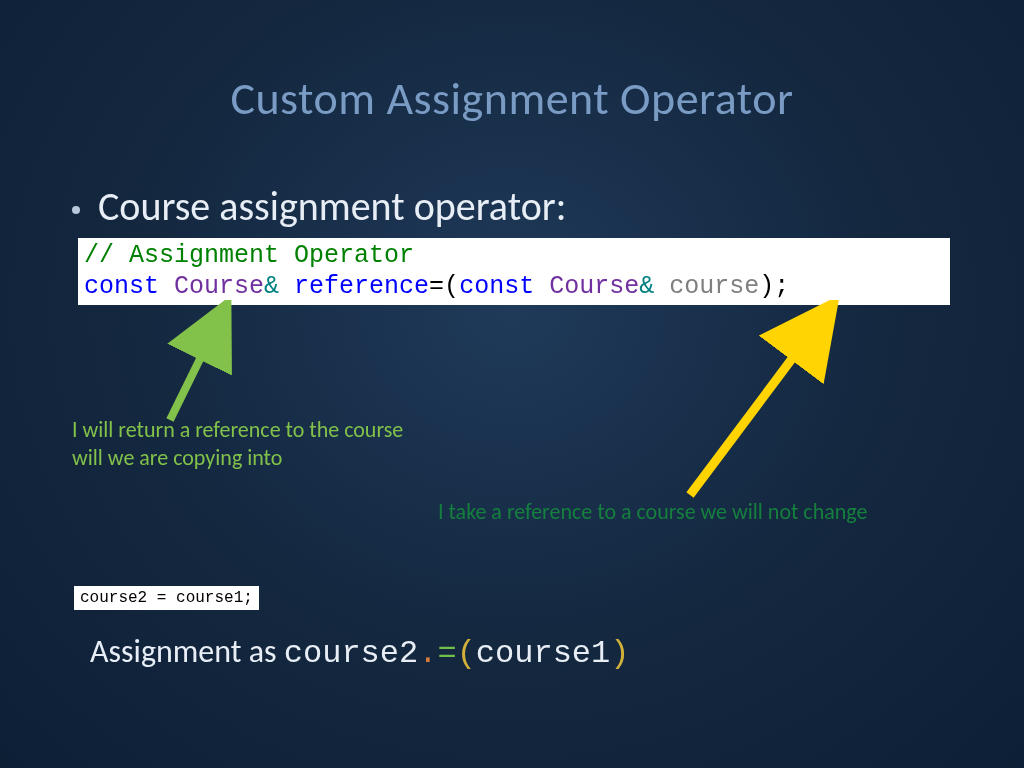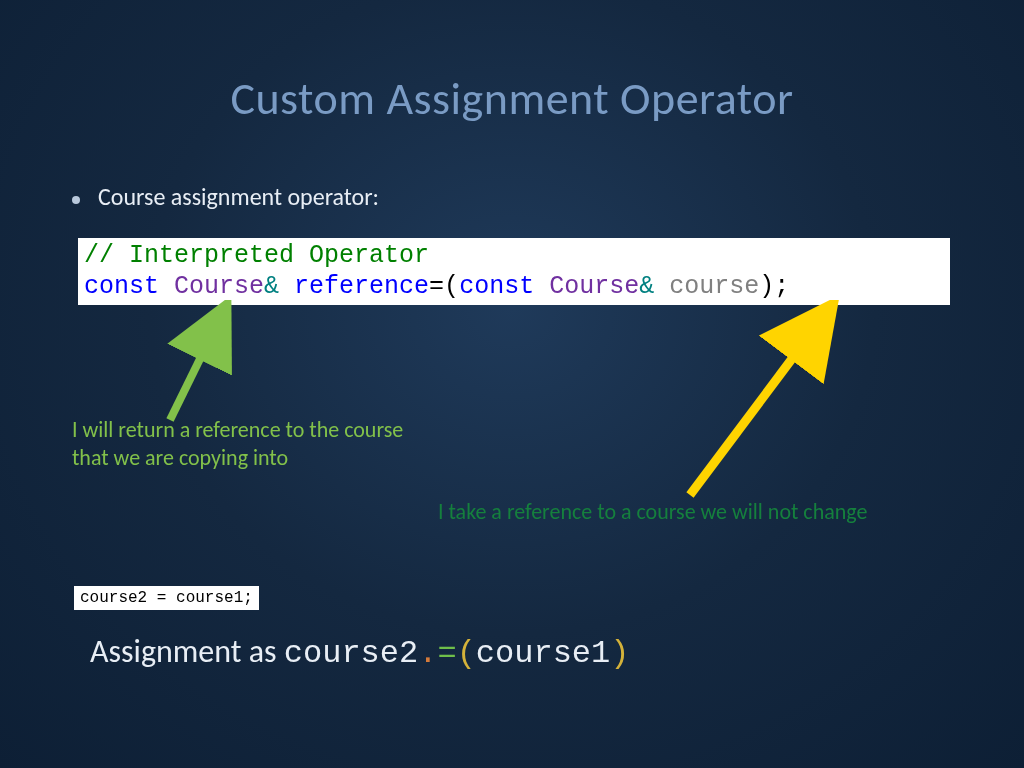--- a/index.html
+++ b/index.html
@@ -27,21 +27,21 @@
     gap: 18px;
   }
   .bullet-dot {
     width: 8px; height: 8px; border-radius: 50%;
     background: #b8c8db;
     flex: 0 0 auto;
     margin-top: 6px;
   }
   .bullet-text {
     color: #e8eef5;
-    font-size: 24px;
+    font-size: 40px;
     font-weight: 400;
   }
   .code-box {
     position: absolute;
     background: #ffffff;
     font-family: 'Courier New', Courier, monospace;
     font-size: 25px;
     line-height: 1.25;
     padding: 2px 6px;
     white-space: pre;
@@ -86,21 +86,21 @@
 </head>
 <body>
 
 <div class="title">Custom Assignment Operator</div>
 
 <div class="bullet-row">
   <div class="bullet-dot"></div>
   <div class="bullet-text">Course assignment operator:</div>
 </div>
 
-<div class="code-box code-main"><span class="c-comment">// Interpreted Operator</span>
+<div class="code-box code-main"><span class="c-comment">// Assignment Operator</span>
 <span class="c-keyword">const</span> <span class="c-type">Course</span><span class="c-op">&amp;</span> <span class="c-keyword">reference</span><span class="c-plain">=(</span><span class="c-keyword">const</span> <span class="c-type">Course</span><span class="c-op">&amp;</span> <span class="c-ident">course</span><span class="c-plain">);</span></div>
 
 <svg class="arrow" style="left:150px; top:300px;" width="120" height="140" viewBox="0 0 120 140">
   <defs>
     <marker id="ah-g" viewBox="0 0 10 10" refX="8" refY="5" markerWidth="9" markerHeight="9" orient="auto-start-reverse">
       <path d="M 0 0 L 10 5 L 0 10 z" fill="#82c14a"></path>
     </marker>
   </defs>
   <line x1="20" y1="120" x2="75" y2="8" stroke="#82c14a" stroke-width="8" marker-end="url(#ah-g)"></line>
 </svg>
@@ -109,21 +109,21 @@
   <defs>
     <marker id="ah-y" viewBox="0 0 10 10" refX="8" refY="5" markerWidth="9" markerHeight="9" orient="auto-start-reverse">
       <path d="M 0 0 L 10 5 L 0 10 z" fill="#ffd400"></path>
     </marker>
   </defs>
   <line x1="30" y1="195" x2="170" y2="8" stroke="#ffd400" stroke-width="9" marker-end="url(#ah-y)"></line>
 </svg>
 
 <div class="annot annot-green">
   <div>I will return a reference to the course</div>
-  <div>that we are copying into</div>
+  <div>will we are copying into</div>
 </div>
 
 <div class="annot annot-yellow">I take a reference to a course we will not change</div>
 
 <div class="code-box code-small"><span class="c-plain">course2 </span><span class="c-plain">=</span><span class="c-plain"> course1</span><span class="c-plain">;</span></div>
 
 <div class="interp">
   <span>Assignment as </span><span class="mono">course2</span><span class="mono dot">.</span><span class="mono eq">=</span><span class="mono paren">(</span><span class="mono">course1</span><span class="mono paren">)</span>
 </div>
 

